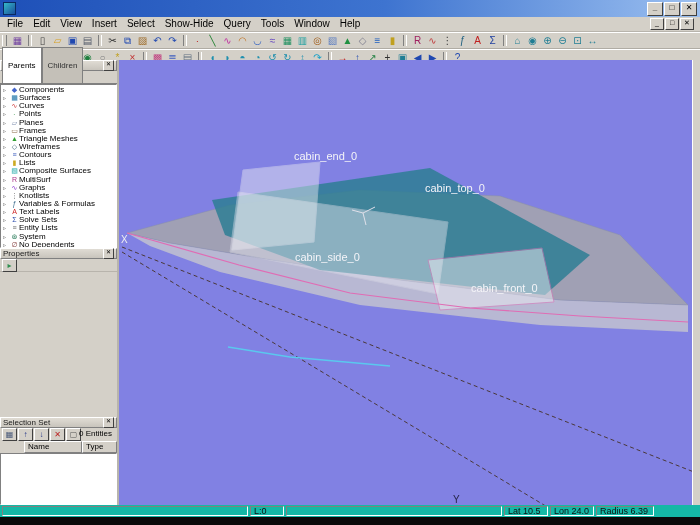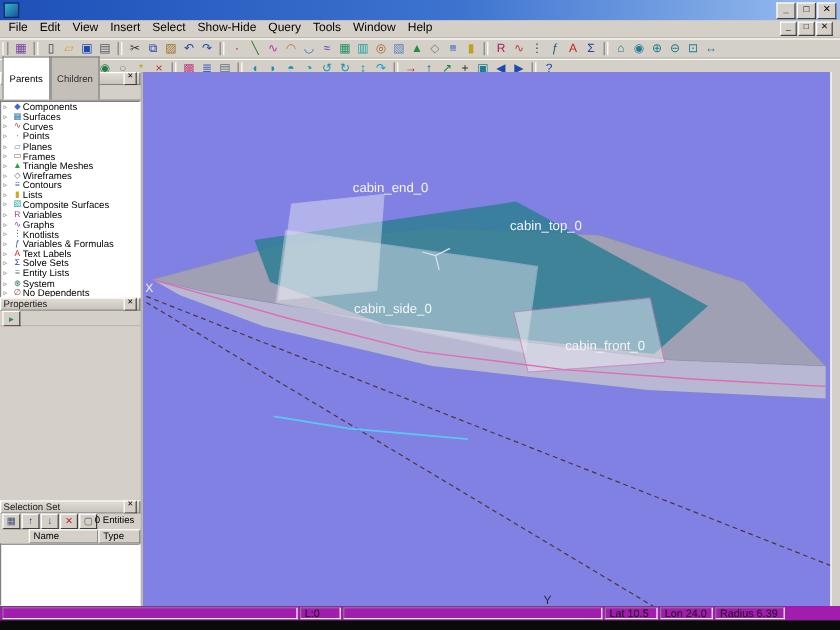--- a/index.html
+++ b/index.html
@@ -40,21 +40,21 @@
   .ptool{height:12px;flex:0 0 12px;background:#d4d0c8;display:flex;align-items:center;padding-left:2px;border-bottom:1px solid #b8b4ac;}
   .pempty{flex:0 0 145px;background:#d4d0c8;}
   .seltool{height:13px;flex:0 0 13px;background:#d4d0c8;display:flex;align-items:center;padding-left:2px;}
   .sbtn{width:13px;height:11px;margin-right:1px;background:#d4d0c8;border:1px solid;border-color:#fff #404040 #404040 #fff;display:flex;align-items:center;justify-content:center;flex:0 0 auto;}
   .sbtn .g{font-size:8px;line-height:9px;}
   .selcount{font-size:8px;margin-left:3px;color:#000;}
   .colhead{height:12px;flex:0 0 12px;display:flex;}
   .colcell{font-size:8px;line-height:10px;padding-left:3px;background:#d4d0c8;border:1px solid;border-color:#fff #808080 #808080 #fff;box-sizing:border-box;color:#000;}
   .sellist{flex:1;background:#fff;border:1px solid;border-color:#808080 #fff #fff #808080;}
   
-  .statusbar{position:absolute;top:505px;left:0;width:700px;height:12px;background:#a21caf;display:flex;align-items:stretch;padding:1px 2px;box-sizing:border-box;gap:2px;}
+  .statusbar{position:absolute;top:505px;left:0;width:700px;height:12px;background:#14b8a6;display:flex;align-items:stretch;padding:1px 2px;box-sizing:border-box;gap:2px;}
   .seg{border:1px solid;border-color:#808080 #fff #fff #808080;font-size:9px;line-height:9px;padding:0 3px;color:#101010;white-space:nowrap;overflow:hidden;box-sizing:border-box;}
   .seg.grow{flex:1;}
   .blackstrip{position:absolute;top:517px;left:0;width:700px;height:8px;background:#0a0a0a;}
   svg text{font-family:"Liberation Sans","DejaVu Sans",sans-serif;}
 </style>
 </head>
 <body>
 
 <div class="app">
 
@@ -432,21 +432,21 @@
 
           <div class="tree-row">
             <span class="tw">▹</span>
             <span class="ti" style="color: rgb(34, 170, 170);">▧</span>
             <span class="tl">Composite Surfaces</span>
           </div>
 
           <div class="tree-row">
             <span class="tw">▹</span>
             <span class="ti" style="color: rgb(170, 51, 136);">R</span>
-            <span class="tl">Variables</span>
+            <span class="tl">MultiSurf</span>
           </div>
 
           <div class="tree-row">
             <span class="tw">▹</span>
             <span class="ti" style="color: rgb(136, 51, 204);">∿</span>
             <span class="tl">Graphs</span>
           </div>
 
           <div class="tree-row">
             <span class="tw">▹</span>

